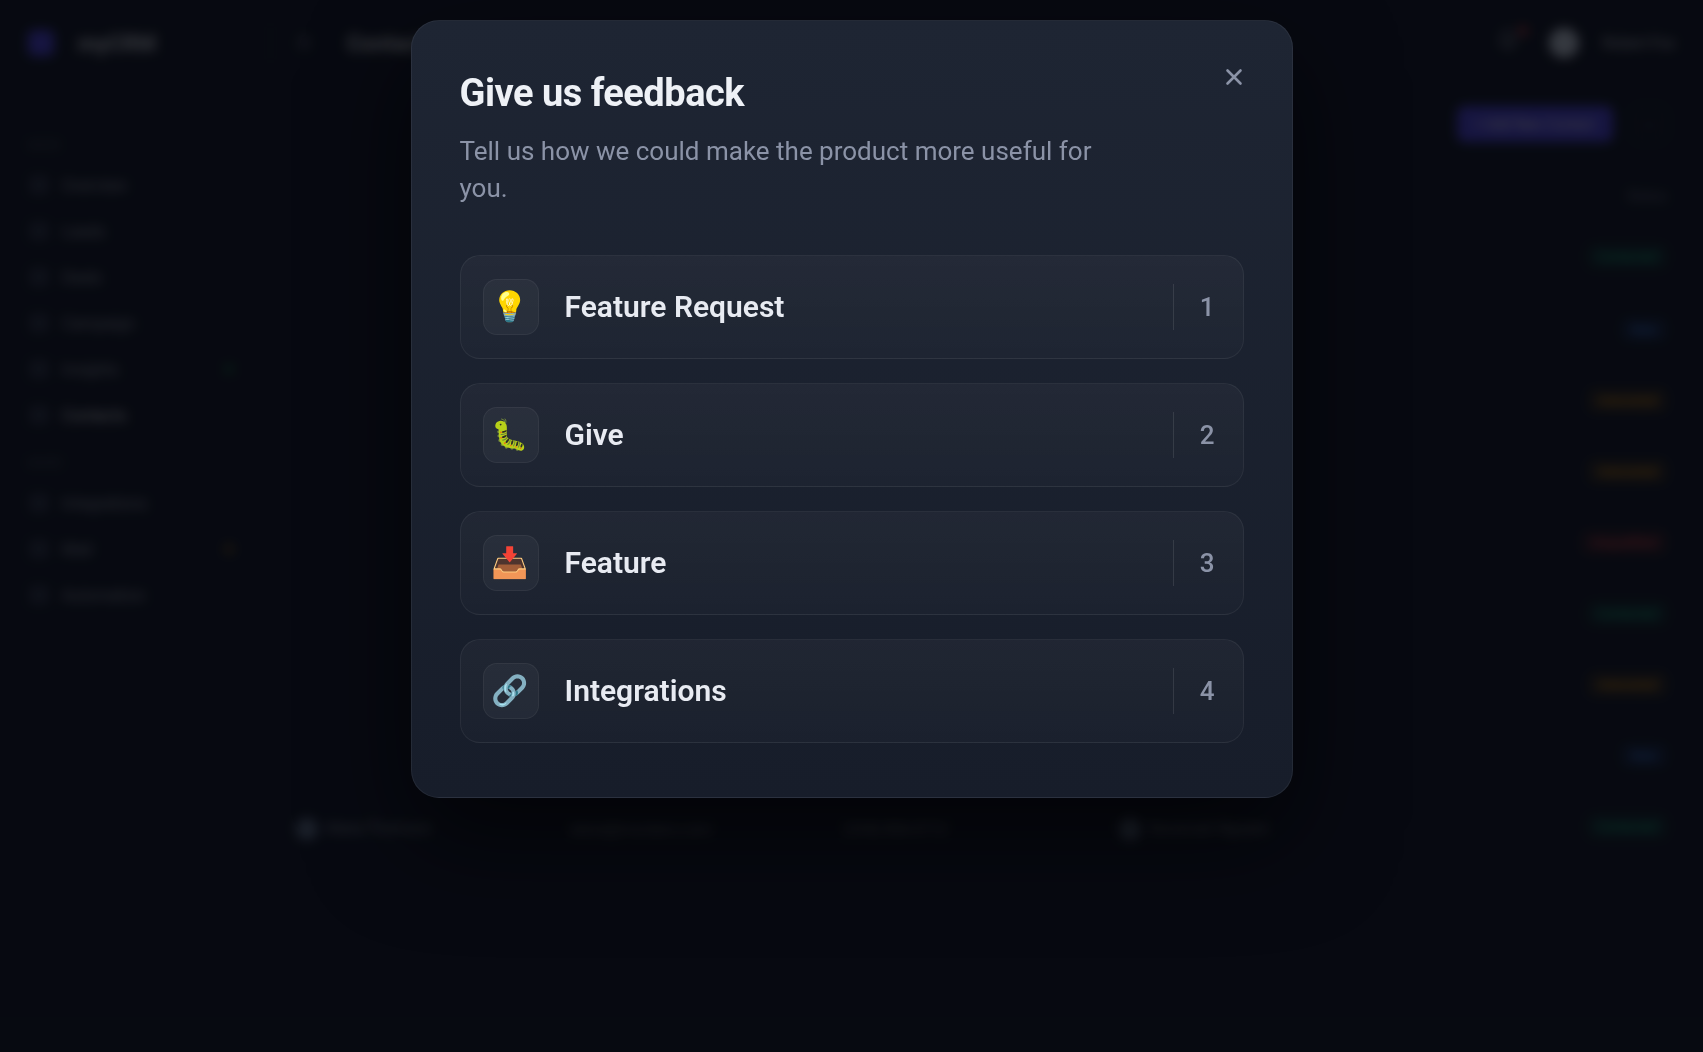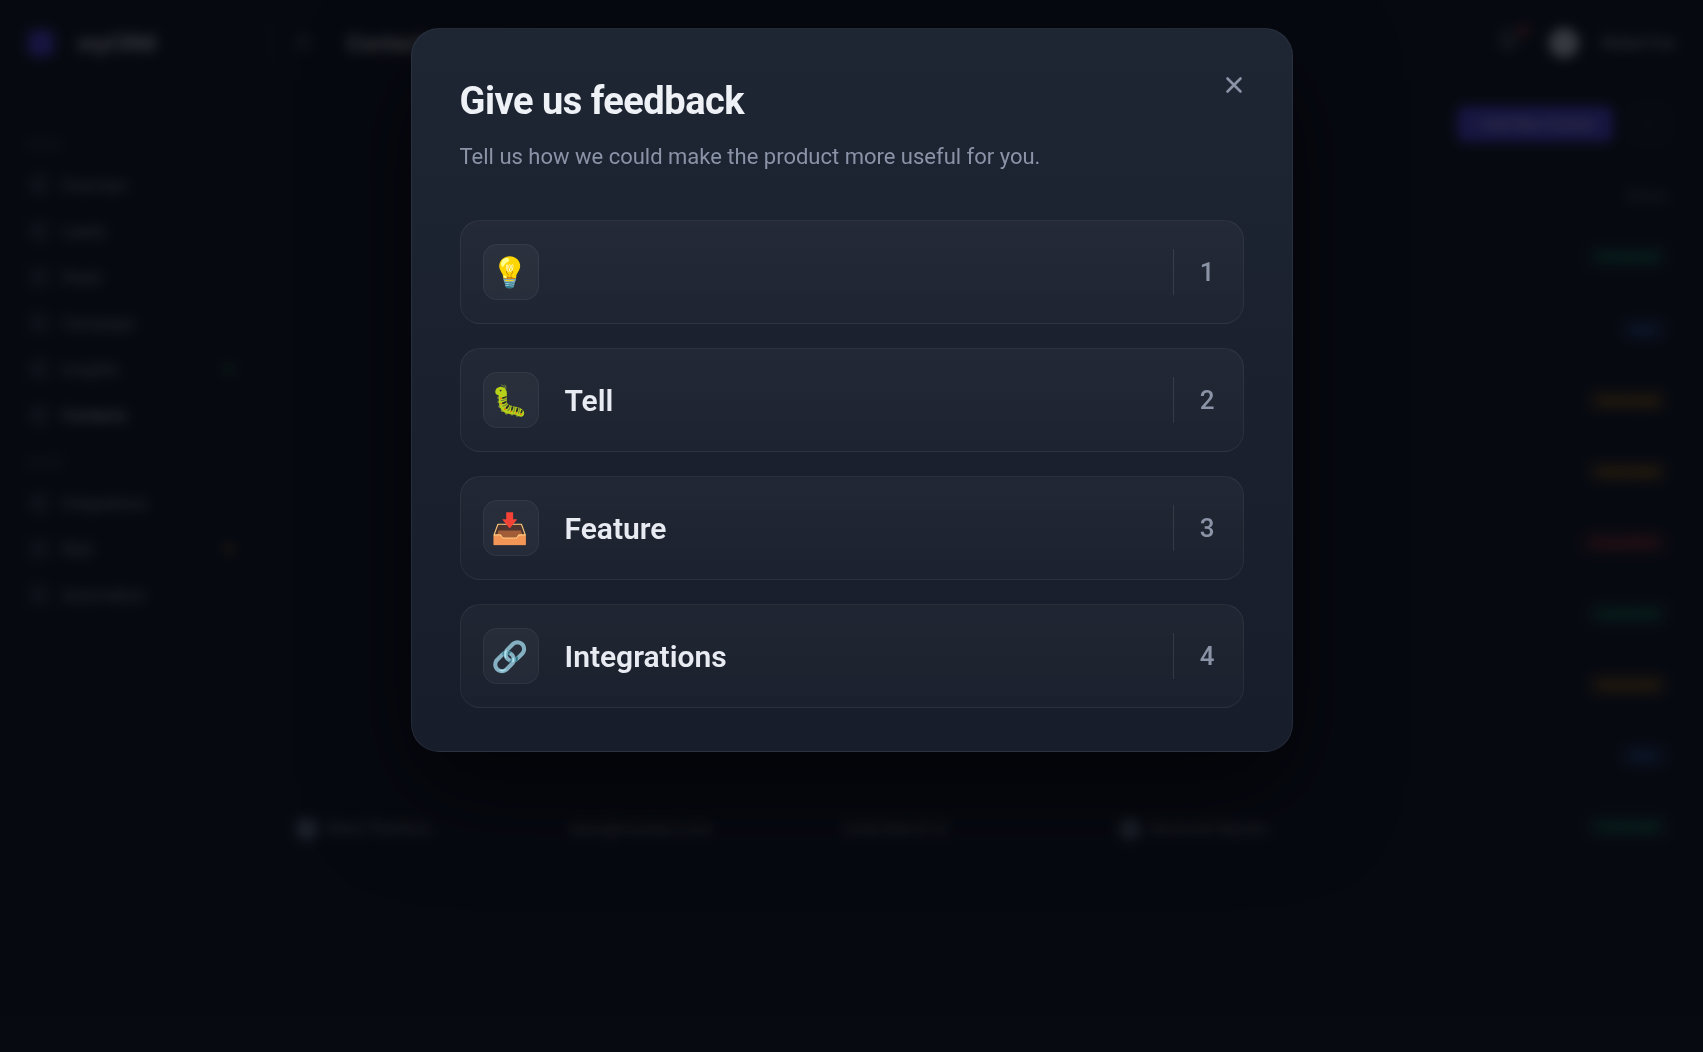--- a/index.html
+++ b/index.html
@@ -140,24 +140,24 @@
   }
 
   
   .overlay {
     position: absolute; inset: 0;
     background: rgba(5,8,15,0.55);
     display: flex; align-items: flex-start; justify-content: center;
   }
 
   .modal {
-    margin-top: 28px;
+    margin-top: 20px;
     width: 882px;
     border-radius: 28px;
-    padding: 50px 48px 43px;
+    padding: 50px 48px 54px;
     background: linear-gradient(180deg, #1e2533 0%, #171d2a 100%);
     border: 1px solid rgba(255,255,255,0.06);
     box-shadow: 0 40px 100px rgba(0,0,0,0.6);
     position: relative;
   }
 
   .modal-close {
     position: absolute;
     top: 34px; right: 36px;
     width: 44px; height: 44px;
@@ -168,21 +168,21 @@
   }
 
   .modal-title {
     font-size: 38px;
     font-weight: 700;
     color: #eef1f6;
     letter-spacing: -0.5px;
   }
   .modal-sub {
     margin-top: 18px;
-    font-size: 22px;
+    font-size: 26px;
     line-height: 1.42;
     color: #8b93a7;
     max-width: 640px;
   }
 
   .options {
     margin-top: 48px;
     display: flex;
     flex-direction: column;
     gap: 24px;
@@ -344,25 +344,26 @@
         <path d="M6 6l12 12M18 6L6 18"></path>
       </svg>
     </div>
 
     <h1 class="modal-title">Give us feedback</h1>
     <p class="modal-sub">Tell us how we could make the product more useful for you.</p>
 
     <div class="options" id="options-host">
         <div class="option">
           <div class="option-icon-wrap">💡</div>
+          <div class="option-label">Feature Request</div>
           <div class="option-key">1</div>
         </div>
         <div class="option">
           <div class="option-icon-wrap">🐛</div>
-          <div class="option-label">Tell</div>
+          <div class="option-label">Give</div>
           <div class="option-key">2</div>
         </div>
         <div class="option">
           <div class="option-icon-wrap">📥</div>
           <div class="option-label">Feature</div>
           <div class="option-key">3</div>
         </div>
         <div class="option">
           <div class="option-icon-wrap">🔗</div>
           <div class="option-label">Integrations</div>

